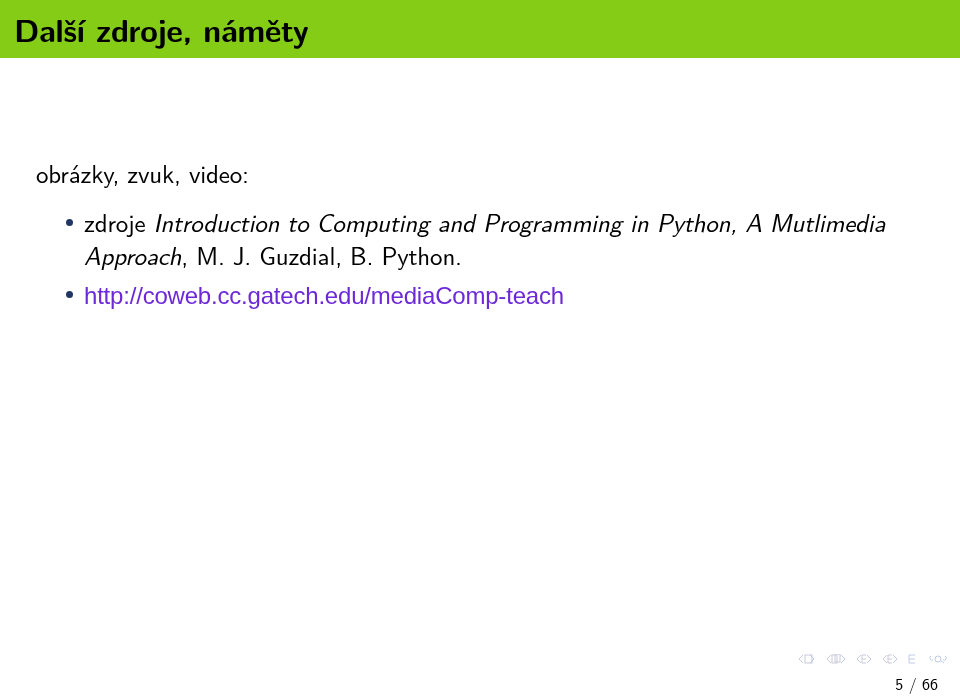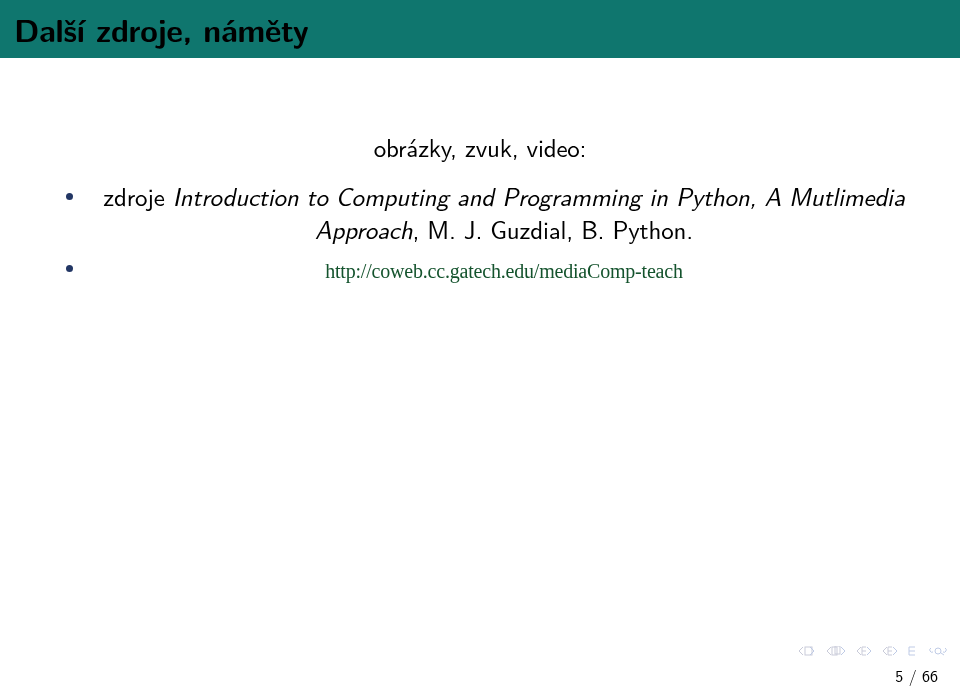--- a/index.html
+++ b/index.html
@@ -6,37 +6,36 @@
   body {
     width: 960px;
     height: 697px;
     background: #ffffff;
     font-family: "Latin Modern Sans", "Lucida Sans", "DejaVu Sans", sans-serif;
     color: #000000;
     position: relative;
     overflow: hidden;
   }
   .header {
-    background: #0f766e;
+    background: #84cc16;
     height: 58px;
     width: 100%;
     display: flex;
     align-items: center;
     padding-left: 14px;
   }
   .header-title {
     font-family: "Latin Modern Sans", "Lucida Sans", "DejaVu Sans", sans-serif;
     font-weight: bold;
     font-size: 32px;
     color: #000000;
     letter-spacing: -0.3px;
   }
   .content {
-    padding: 70px 36px 0 36px;
-    text-align: center;
+    padding: 96px 36px 0 36px;
   }
   .intro-line {
     font-size: 25px;
     margin-bottom: 14px;
     letter-spacing: -0.2px;
   }
   ul {
     list-style: none;
     padding-left: 30px;
   }
@@ -52,24 +51,24 @@
     content: "";
     position: absolute;
     left: 0;
     top: 14px;
     width: 7px;
     height: 7px;
     background: #223664;
     border-radius: 50%;
   }
   .italic { font-style: italic; margin-top: 28px; }
-  .tt { font-family: Liberation Serif, serif; color: #14532d; font-size: 20px; }
+  .tt { font-family: Liberation Sans, sans-serif; color: #6d28d9; font-size: 24px; }
   .footer {
     position: absolute;
-    bottom: 10px;
+    bottom: 2px;
     right: 12px;
     display: flex;
     flex-direction: column;
     align-items: flex-end;
     gap: 8px;
   }
   .nav-icons {
     display: flex;
     align-items: center;
     gap: 10px;

